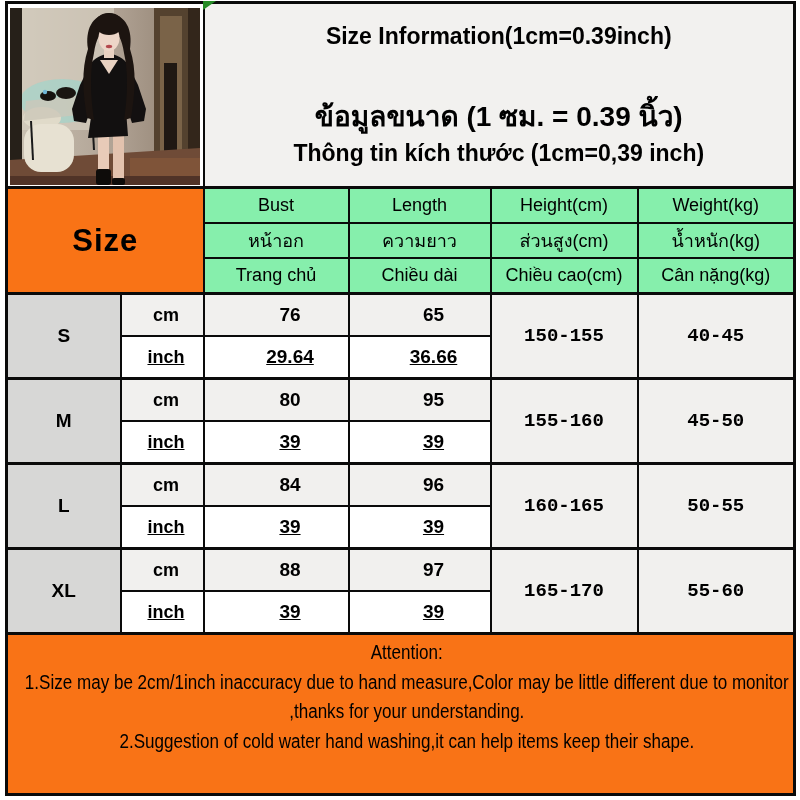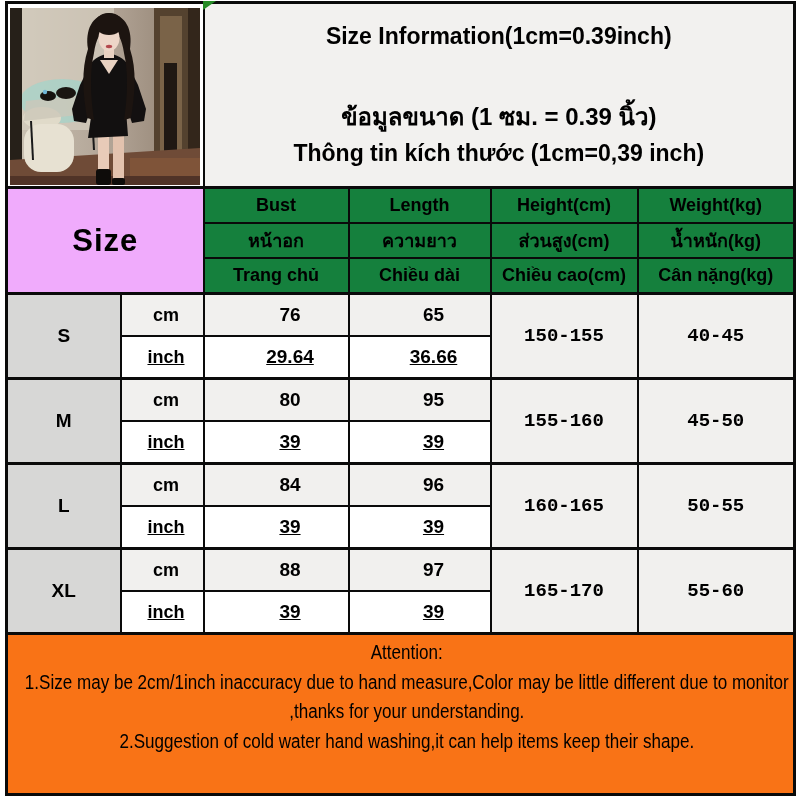--- a/index.html
+++ b/index.html
@@ -18,25 +18,25 @@
   td{
     border:2px solid #0a0a0a;
     padding:0;text-align:center;vertical-align:middle;
     overflow:hidden;white-space:nowrap;
   }
   
   .photo-cell{height:182px;background:#ffffff;vertical-align:middle;}
   .title-cell{background:#f2f1ef;}
   .title-wrap{display:flex;flex-direction:column;justify-content:space-between;align-items:center;height:100%;gap:12px;}
   .title-line{font-weight:bold;font-size:23px;line-height:25px;}
-  .title-line.th{font-size:24px;margin-top:43px;}
-
-  
-  .hdr{background:#15803d;font-weight:bold;font-size:18px;height:33px;}
-  .size-head{background:#f0abfc;font-weight:bold;font-size:31px;letter-spacing:1px;}
+  .title-line.th{font-size:28px;margin-top:43px;}
+
+  
+  .hdr{background:#86efac;font-weight:normal;font-size:18px;height:33px;}
+  .size-head{background:#f97316;font-weight:bold;font-size:31px;letter-spacing:1px;}
   tr.hdr-first td{border-top-width:3px;}
 
   
   .size-letter{background:#d7d7d6;font-weight:bold;font-size:19px;}
   tr.grp-start td{border-top-width:3px;}
   tr.grp-start td.val, tr.grp-start td.unit{background:#f1f0ee;}
   td.merged{background:#f1f0ee;font-weight:bold;font-size:19px;font-family:Liberation Mono, monospace;}
   td.unit{font-weight:bold;font-size:18px;height:40px;padding-left:8px;}
   td.val{font-weight:bold;font-size:19px;padding-left:28px;}
   tr.grp-inch td{background:#ffffff;text-decoration:underline;}

